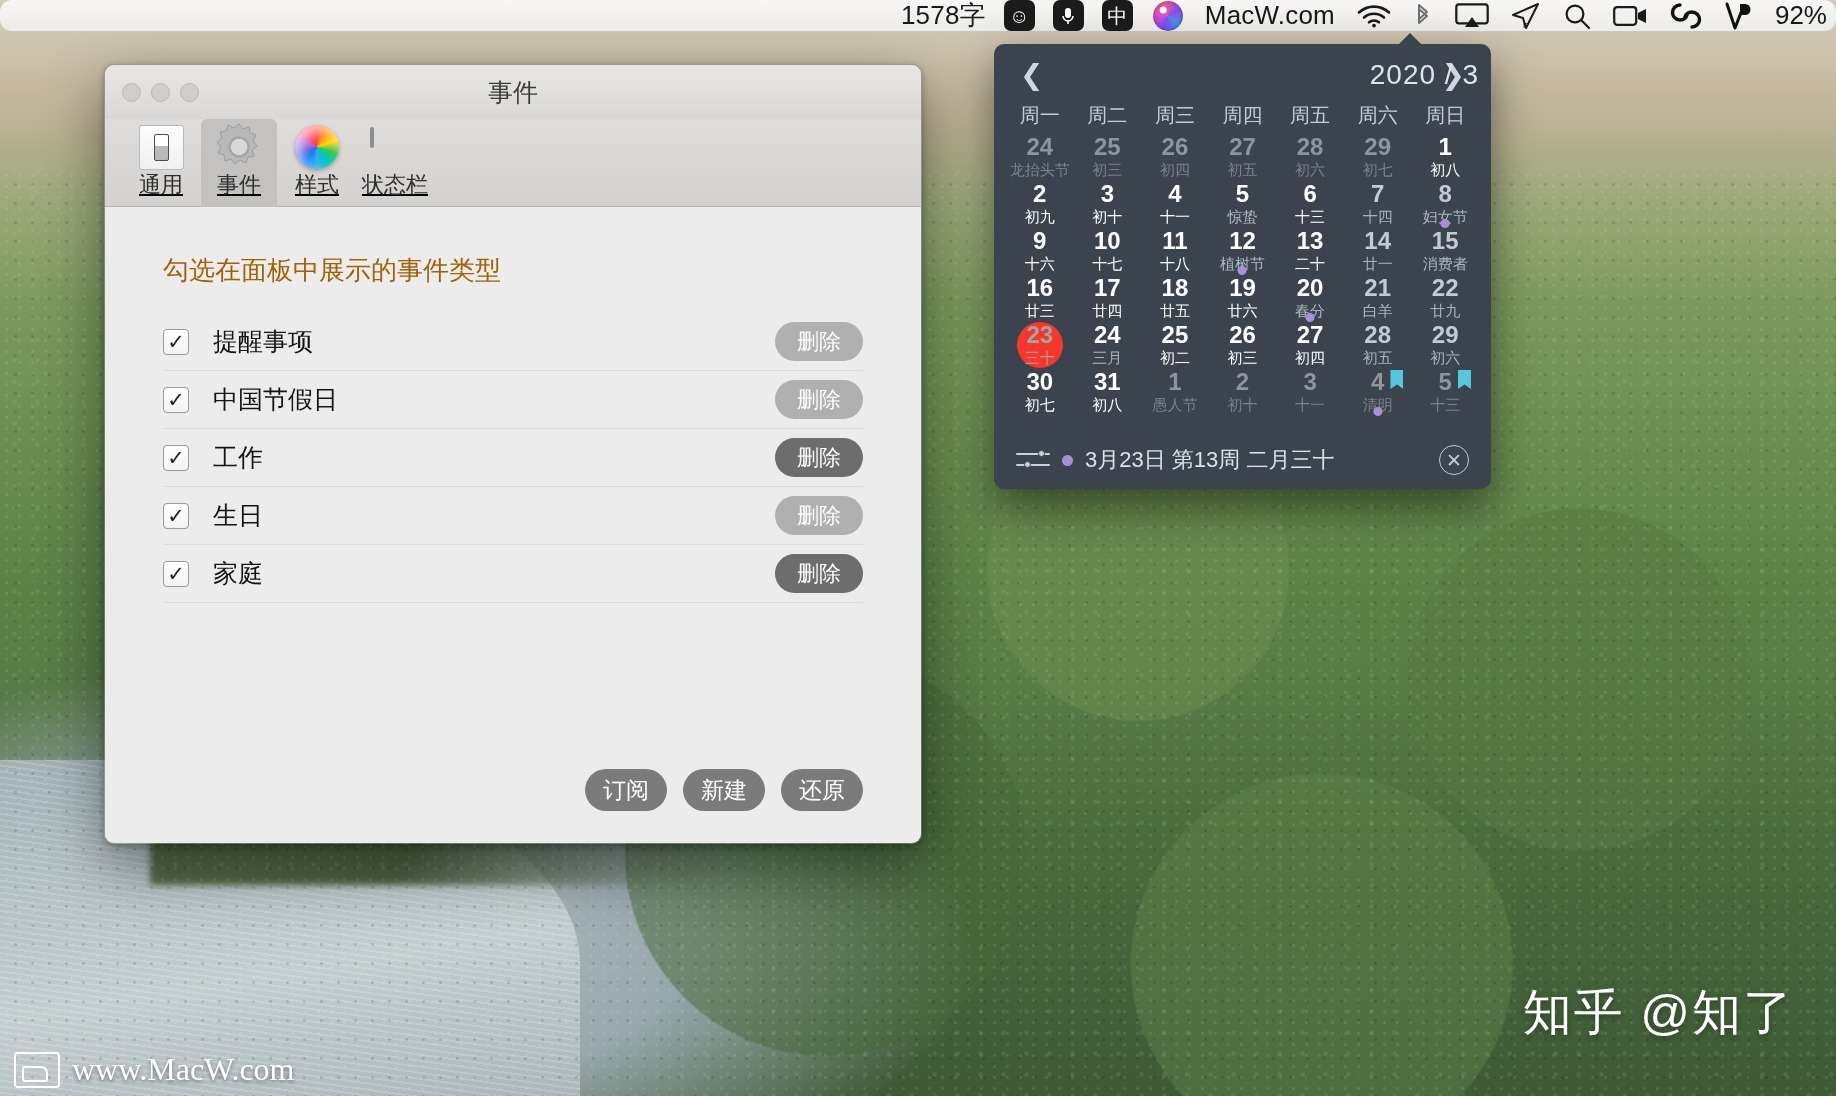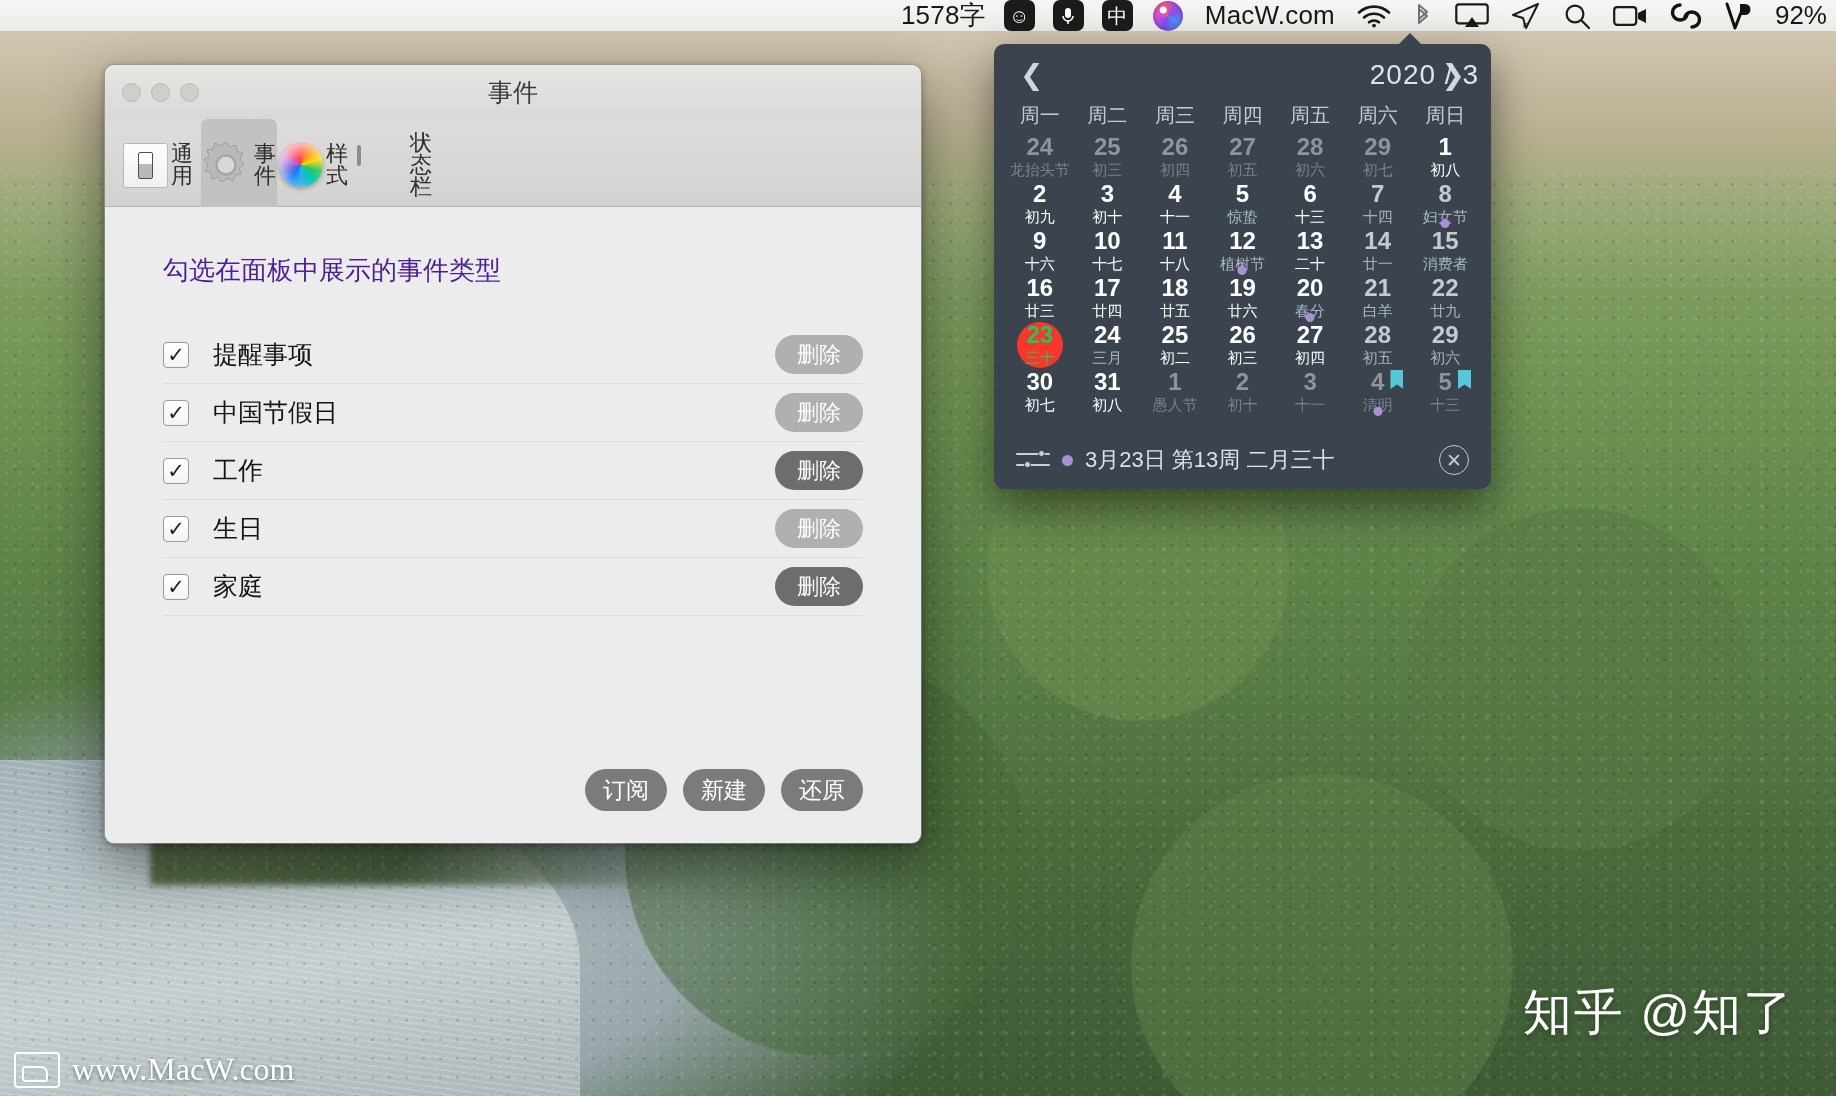--- a/index.html
+++ b/index.html
@@ -63,20 +63,21 @@
     border-radius: 50% 40% 0 0; filter: blur(3px);
   }
 
   
   #menubar {
     position:absolute; left:0; top:0; width:1836px; height:32px;
     background: linear-gradient(180deg,#f7f6f4 0%, #ecebe8 100%);
     display:flex; align-items:center; justify-content:flex-end;
     font-size:27px; color:#16181a; z-index:50;
     border-bottom:1px solid #c9c7c3;
+    border-radius:12px;
   }
   .mb-item { padding:16px 11px; display:flex; align-items:center; height:44px; white-space:nowrap; }
   .mb-item.tight { padding:0 9px; }
   .mb-text { font-size:26px; letter-spacing:.2px; }
   .boxed {
     display:inline-flex; align-items:center; justify-content:center;
     width:31px; height:31px; background:#1b1b1b; color:#fff;
     border-radius:7px; font-size:20px; line-height:1;
   }
   .siri {
@@ -110,22 +111,22 @@
   #wintitle {
     position:absolute; left:0; right:0; text-align:center;
     font-size:25px; color:#3a3a3a;
   }
   #toolbar {
     height:88px; background:linear-gradient(180deg,#dedddb 0%, #d3d2d0 100%);
     border-bottom:1px solid #b4b3b1; display:flex; align-items:flex-start;
     padding-left:18px; gap:2px;
   }
   .tb-item {
-    width:76px; padding-top:4px; display:flex; flex-direction:row;
-    align-items:center; gap:3px; border-radius:6px 6px 0 0; height:88px;
+    width:76px; padding-top:4px; display:flex; flex-direction:column;
+    align-items:center; gap:3px; border-radius:6px 6px 0 0; height:88px;text-decoration:underline;
   }
   .tb-item.selected { background:#c3c2c0; }
   .tb-label { font-size:22px; color:#2e2e2e; line-height:1; }
   .tb-ico { height:48px; display:flex; align-items:center; justify-content:center; }
 
   .ico-general {
     width:45px; height:45px; background:linear-gradient(180deg,#fdfdfd,#f0f0f0);
     border:1px solid #b9b9b9; border-radius:3px;
     display:flex; align-items:center; justify-content:center;
   }
@@ -147,21 +148,21 @@
   }
   .ico-mac .base {
     width:52px; height:4px; margin:1px auto 0; border-radius:0 0 3px 3px;
     background:linear-gradient(180deg,#d0d0d0,#9a9a9a);
   }
 
   #content {
     height:638px; background:#ececec; position:relative;
     padding: 46px 58px 0 58px;
   }
-  #section-title { font-size:26px; color:#4c1d95; margin-bottom:38px; }
+  #section-title { font-size:26px; color:#a16207; margin-bottom:25px; }
 
   .row {
     height:58px; display:flex; align-items:center;
     border-bottom:1px solid #dcdcdc;
   }
   .row:first-of-type { border-top:none; }
   .cb {
     width:26px; height:26px; border:1px solid #9a9a9a; border-radius:4px;
     background:linear-gradient(180deg,#ffffff,#f3f3f3);
     display:flex; align-items:center; justify-content:center;
@@ -216,21 +217,21 @@
     display:flex; flex-direction:column; align-items:center; justify-content:center;
   }
   .cell .d { font-size:24px; font-weight:bold; line-height:1.05; }
   .cell .l { font-size:15px; line-height:1.2; margin-top:1px; }
   .cell.cur  .d, .cell.cur .l { color:#ffffff; }
   .cell.dim  .d { color:#8c949c; font-weight:bold; }
   .cell.dim  .l { color:#79818a; }
   .cell.wknd .d { color:#c3cad1; }
   .cell.wknd .l { color:#aab2ba; }
   .cell .l.fest { color:#a9b6c4; }
-  .cell.today .d, .cell.today .l { color:#22c55e; position:relative; z-index:2; }
+  .cell.today .d, .cell.today .l { color:#a3a3a3; position:relative; z-index:2; }
   .today-disc {
     position:absolute; width:46px; height:46px; border-radius:50%;
     background:#f7372b; z-index:1; top:50%; left:50%; transform:translate(-50%,-50%);
   }
   .dot {
     position:absolute; bottom:-1px; left:50%; transform:translateX(-50%);
     width:9px; height:9px; border-radius:50%; background:#a98fd4;
   }
   .flag {
     position:absolute; top:2px; right:8px; width:13px; height:19px;

